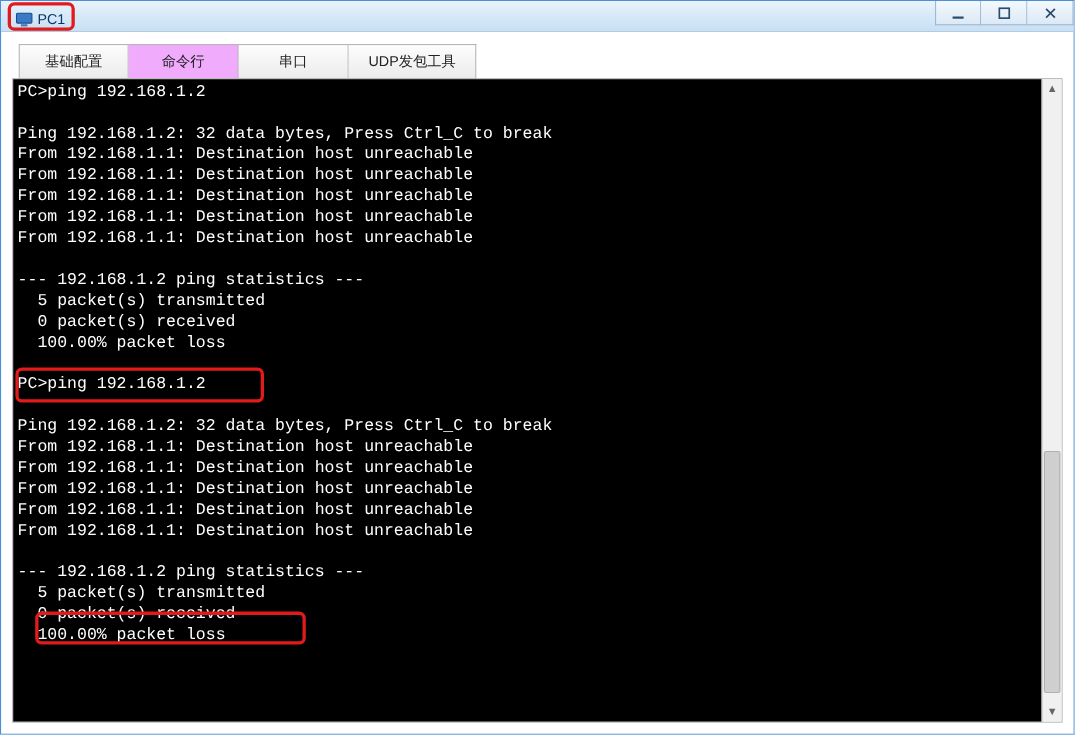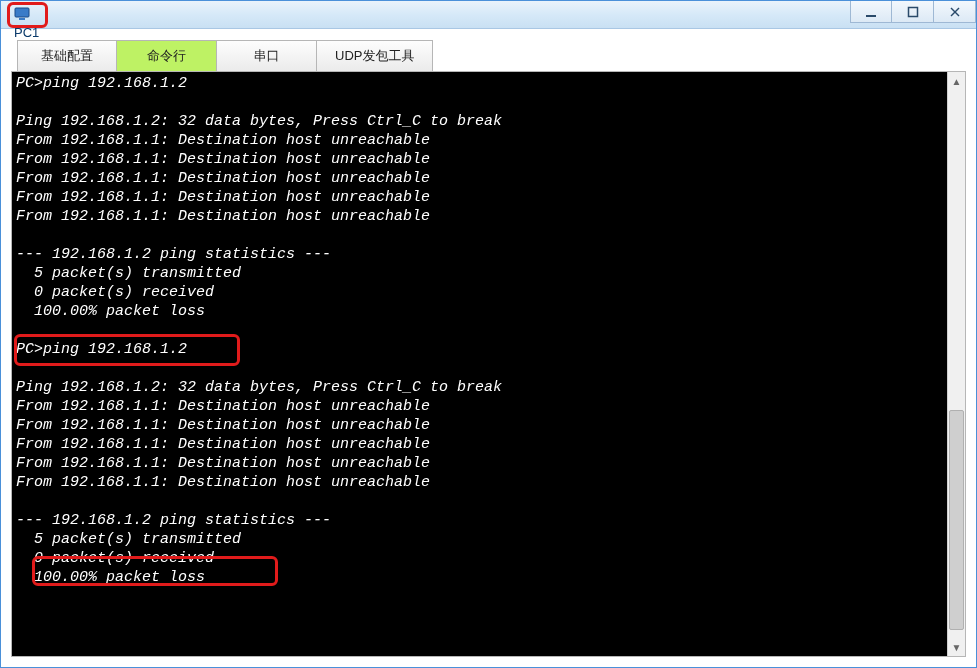--- a/index.html
+++ b/index.html
@@ -29,25 +29,24 @@
     align-items: center;
     gap: 4px;
     padding-left: 6px;
     height: 24px;
   }
   .titlebox {
     border: 3px solid #e11b1b;
     border-radius: 6px;
     padding: 0 6px 0 4px;
     display: flex;
-    align-items: flex-start;
+    align-items: flex-end;
     gap: 4px;
     height: 26px;
     margin-top: 1px;
-    flex-direction: column;
   }
   .app-icon {
     width: 16px; height: 16px;
     display: inline-block;
   }
   .app-icon svg { width: 16px; height: 16px; display:block; }
   .title-text {
     color: #0a3a6a;
     font-size: 13px;
     font-weight: 500;
@@ -91,21 +90,21 @@
     border: 1px solid #b6b6b6;
     background: linear-gradient(to bottom,#fdfdfd,#ebebeb);
     border-bottom: 1px solid #b6b6b6;
     text-align:center;
     margin-right: 0;
     position: relative;
     top: 1px;
   }
   .tab + .tab { border-left: none; }
   .tab.active {
-    background: #bef264;
+    background: #f0abfc;
     border-bottom: 1px solid #ffffff;
     font-weight: 500;
   }
 
   .terminal-wrap {
     position: relative;
     flex: 1;
     border: 1px solid #b6b6b6;
     margin-top: 0;
     display:flex;
@@ -116,21 +115,21 @@
     background:#000000;
     color:#ffffff;
     font-family: "Courier New", "Consolas", monospace;
     font-size: 15px;
     line-height: 19px;
     padding: 2px 4px 2px 4px;
     white-space: pre;
     overflow: hidden;
     position: relative;
   }
-  .terminal .line { height: 19px; font-style: italic; }
+  .terminal .line { height: 19px; }
   .scrollbar {
     width: 18px;
     background: #f0f0f0;
     border-left: 1px solid #cfcfcf;
     position: relative;
   }
   .scroll-arrow {
     position:absolute;
     left:0; width:100%; height:18px;
     display:flex; align-items:center; justify-content:center;

